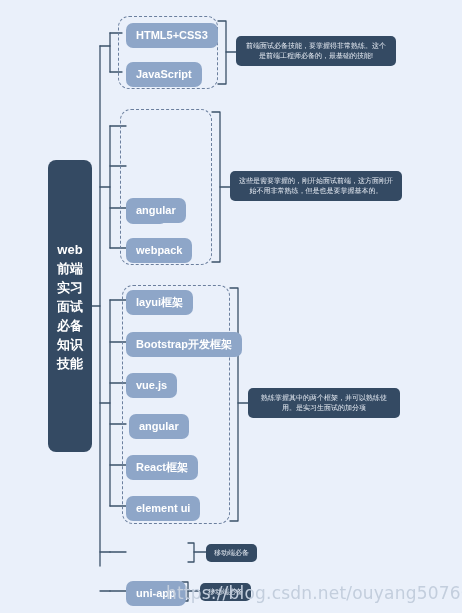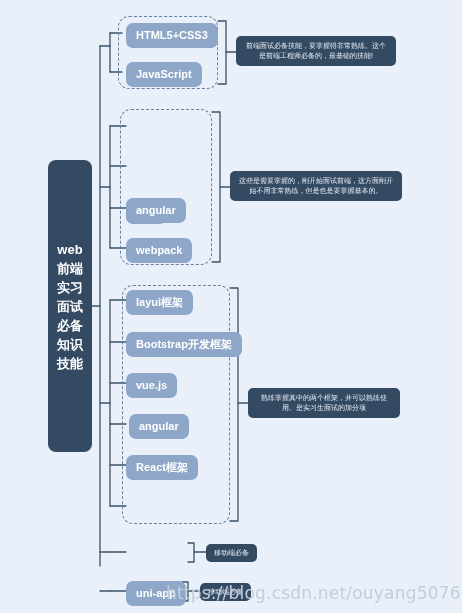--- a/index.html
+++ b/index.html
@@ -177,20 +177,21 @@
   <div class="node" style="left:126px; top:198px;">angular</div>
   <div class="node" style="left:126px; top:238px;">webpack</div>
 
   <div class="note" style="left:230px; top:171px; width:172px;">这些是需要掌握的，刚开始面试前端，这方面刚开始不用非常熟练，但是也是要掌握基本的。</div>
 
   <div class="node" style="left:126px; top:290px;">layui框架</div>
   <div class="node" style="left:126px; top:332px;">Bootstrap开发框架</div>
   <div class="node" style="left:126px; top:373px;border-radius:7px;">vue.js</div>
   <div class="node" style="left:112px; top:414px;margin-left:17px;">angular</div>
   <div class="node" style="left:126px; top:455px;">React框架</div>
+  <div class="node" style="left:126px; top:496px;">element ui</div>
 
   <div class="note" style="left:248px; top:388px; width:152px;">熟练掌握其中的两个框架，并可以熟练使用。是实习生面试的加分项</div>
 
   <div class="note small" style="left:206px; top:544px;">移动端必备</div>
 
   <div class="node" style="left:126px; top:581px;">uni-app</div>
   <div class="note small" style="left:200px; top:583px;">移动端必备</div>
 
   <div class="watermark">https://blog.csdn.net/ouyang507607880</div>
 

